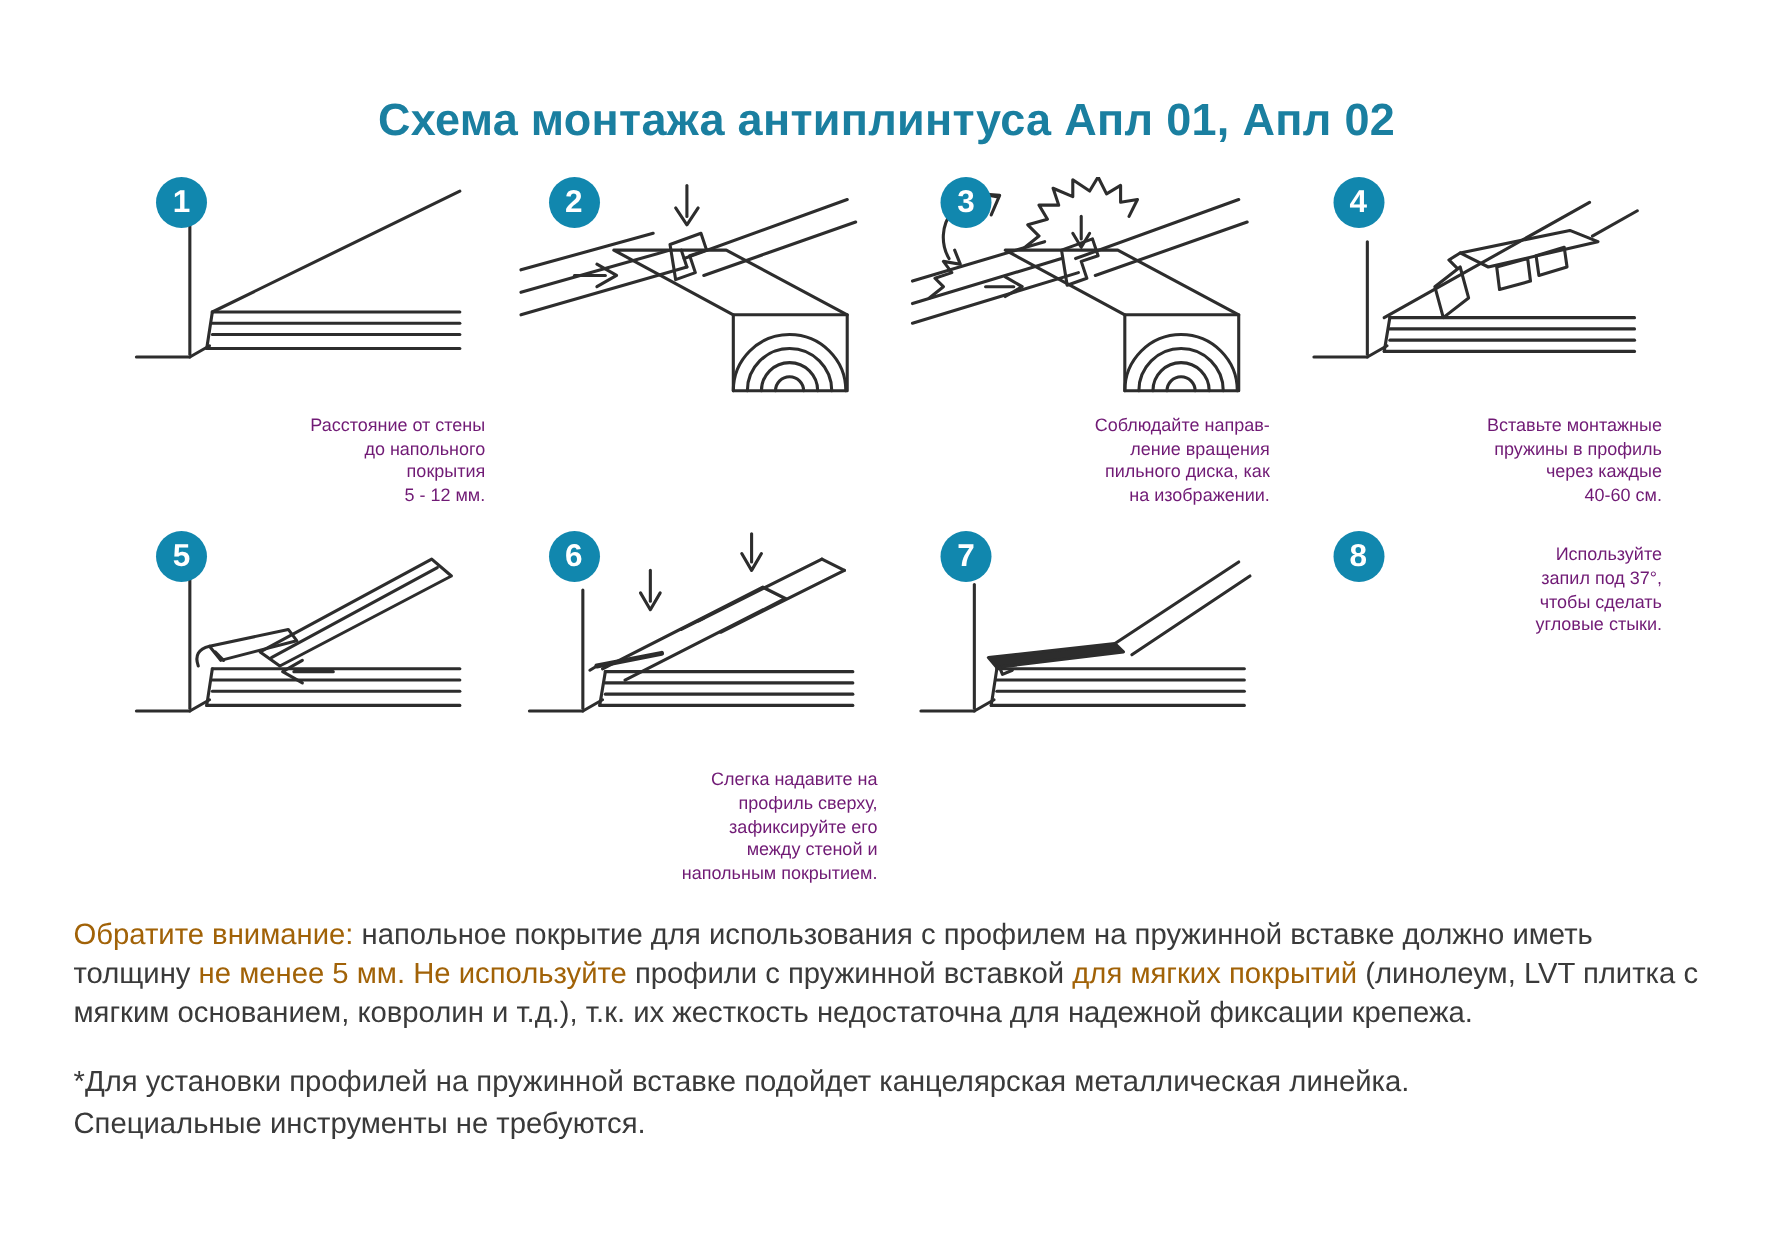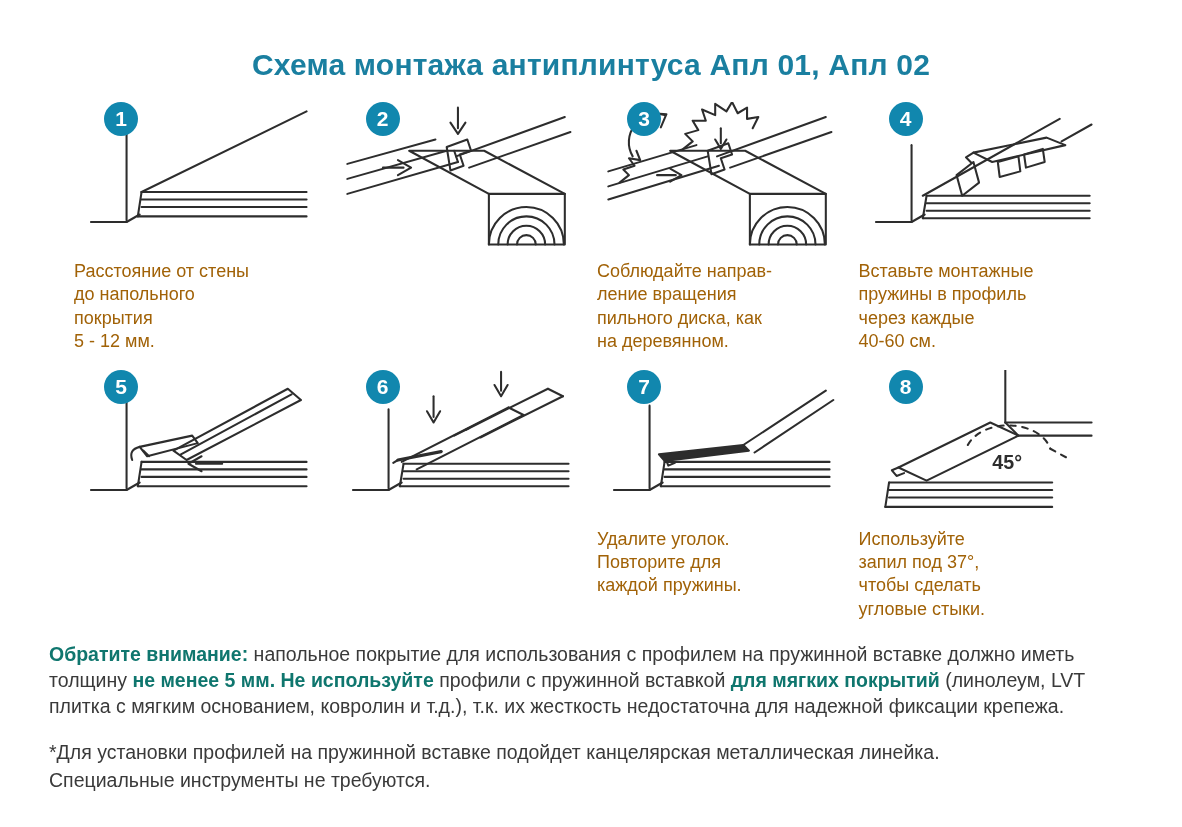--- a/index.html
+++ b/index.html
@@ -1,28 +1,28 @@
 <!DOCTYPE html>
 <html><head>
 <meta charset="utf-8">
 <style>
   html,body{margin:0;padding:0;background:#ffffff;width:1182px;height:827px;overflow:hidden;
     font-family:"Liberation Sans",sans-serif;-webkit-font-smoothing:antialiased;}
   .page{width:1182px;height:827px;position:relative;}
-  .title{margin:0;padding-top:48px;text-align:center;font-size:30px;font-weight:700;color:#1A7FA0;letter-spacing:.2px;}
+  .title{margin:0;padding-top:64px;text-align:center;font-size:30px;font-weight:700;color:#1A7FA0;letter-spacing:.2px;}
   .steps{width:1034px;margin:18px auto 0 auto;display:grid;grid-template-columns:repeat(4,1fr);column-gap:12px;row-gap:14px;}
   .step{position:relative;padding-top:2px;}
   .badge{position:absolute;top:2px;left:30px;width:34px;height:34px;border-radius:50%;
     background:#1187AE;color:#ffffff;font-weight:700;font-size:21px;display:flex;align-items:center;justify-content:center;z-index:2;}
   .figure{width:100%;height:150px;display:block;}
   .figure svg{width:100%;height:150px;display:block;stroke:#2D2D2D;fill:none;stroke-width:2.2;stroke-linecap:round;stroke-linejoin:round;}
-  .caption{margin-top:8px;text-align:left;font-size:18px;line-height:1.3;color:#a16207;white-space:pre-line;}
+  .caption{margin-top:8px;text-align:right;font-size:12px;line-height:1.3;color:#701a75;white-space:pre-line;}
   .notes{width:1084px;margin:16px auto 0 auto;color:#3A3A3A;font-size:19.5px;line-height:1.34;}
   .notes .para{text-align:left;}
-  .notes .bold{font-weight:700;color:#0f766e;}
+  .notes .bold{font-weight:400;color:#a16207;}
   .notes .centered{margin-top:2px;}
   .angle-label{font-family:"Liberation Sans",sans-serif;font-size:21px;font-weight:700;fill:#2D2D2D;stroke:none;}
 </style>
 </head>
 <body>
 
 <div class="page">
 
   <h1 class="title">Схема монтажа антиплинтуса Апл 01, Апл 02</h1>
 
@@ -120,21 +120,21 @@
           </g>
           <g>
             <path d="M56,78 H76"></path>
               <path d="M70,71 L82,78 L70,85"></path>
           </g>
         </svg>
       </div>
       <div class="caption">Соблюдайте направ-
 ление вращения
 пильного диска, как
-на деревянном.</div>
+на изображении.</div>
     </div>
 
     <div class="step">
       <div class="badge">4</div>
       <div class="figure">
         <svg viewBox="0 0 250 160">
           <g>
             <path d="M48,46 V126"></path>
               <path d="M10,128 H48"></path>
               <path d="M48,128 L62,120"></path>
@@ -220,20 +220,25 @@
               <path d="M218,20 L234,28"></path>
           </g>
           <g>
             <path d="M96,28 V50"></path>
               <path d="M89,44 L96,56 L103,44"></path>
             <path d="M168,2 V22"></path>
               <path d="M161,16 L168,28 L175,16"></path>
           </g>
         </svg>
       </div>
+      <div class="caption">Слегка надавите на
+профиль сверху,
+зафиксируйте его
+между стеной и
+напольным покрытием.</div>
     </div>
 
     <div class="step">
       <div class="badge">7</div>
       <div class="figure">
         <svg viewBox="0 0 250 160">
           <g>
             <path d="M48,38 V126"></path>
               <path d="M10,128 H48"></path>
               <path d="M48,128 L62,120"></path>
@@ -246,53 +251,24 @@
           <g>
             <path d="M58,90 L148,80 L154,86 L64,97 Z" fill="#2D2D2D"></path>
             <path d="M66,97 l2,5 l7,-3"></path>
           </g>
           <g>
             <path d="M148,80 L236,22"></path>
               <path d="M160,88 L244,32"></path>
           </g>
         </svg>
       </div>
-      <div class="caption">Удалите уголок.
-Повторите для
-каждой пружины.</div>
     </div>
 
     <div class="step">
       <div class="badge">8</div>
-      <div class="figure">
-        <svg viewBox="0 0 250 160">
-          <g>
-            <path d="M148,0 V56"></path>
-              <path d="M148,56 H240"></path>
-              <path d="M162,70 H240"></path>
-              <path d="M148,56 L162,70"></path>
-          </g>
-          <g>
-            <path d="M34,104 L132,56 L162,70 L64,118 Z"></path>
-            <path d="M34,104 l-7,3 l5,6 l8,-3"></path>
-          </g>
-          <g stroke-dasharray="6,7">
-            <path d="M108,80 A46,32 0 0 1 196,84"></path>
-              <path d="M196,84 L218,96"></path>
-          </g>
-          <text class="angle-label" x="150" y="106" text-anchor="middle">45°</text>
-          <g>
-            <path d="M24,120 H198"></path>
-              <path d="M24,128 H198"></path>
-              <path d="M24,136 H198"></path>
-              <path d="M20,146 H198"></path>
-              <path d="M24,120 L20,146"></path>
-          </g>
-        </svg>
-      </div>
       <div class="caption">Используйте
 запил под 37°,
 чтобы сделать
 угловые стыки.</div>
     </div>
 
   </div>
 
   <div class="notes">
     <p class="para"><span class="bold">Обратите внимание:</span><span> напольное покрытие для использования с профилем на пружинной вставке должно иметь толщину </span><span class="bold">не менее 5 мм. Не используйте</span><span> профили с пружинной вставкой </span><span class="bold">для мягких покрытий</span><span> (линолеум, LVT плитка с мягким основанием, ковролин и т.д.), т.к. их жесткость недостаточна для надежной фиксации крепежа.</span></p>

